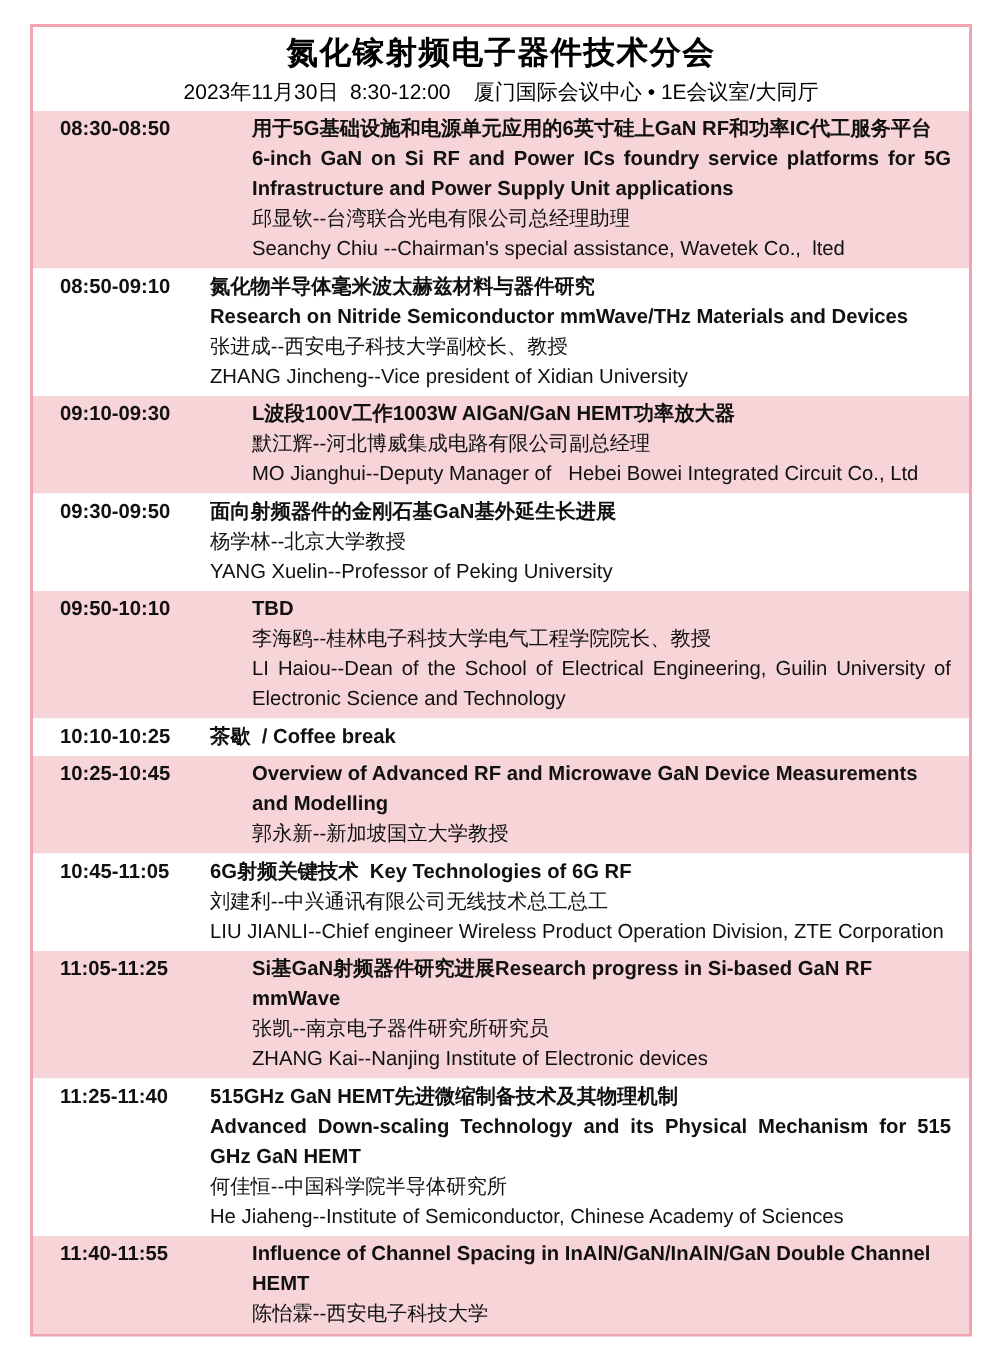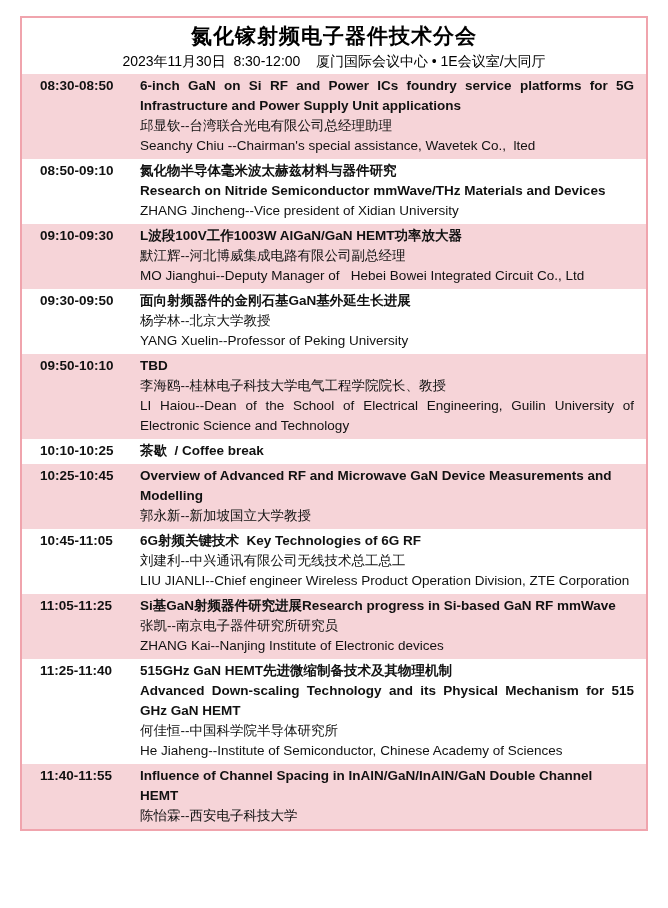--- a/index.html
+++ b/index.html
@@ -28,21 +28,21 @@
   .header .subtitle{
     font-family:Liberation Sans, sans-serif;
     font-size:14px;line-height:20px;margin-top:2px;color:#000000;
     white-space:pre-wrap;
   }
   .rows{width:100%;}
   .row{
     display:flex;align-items:flex-start;background:#ffffff;
     padding:2px 0 3px;
   }
-  .row.pink{background:var(--pink-row);}
+  .row.pink{background:var(--pink-row);gap:28px;}
   .cell-time{
     flex:none;width:86px;padding-left:18px;
     font-size:13.5px;font-weight:bold;line-height:20px;
     white-space:nowrap;
   }
   .cell-lines{
     flex:1;padding-left:14px;padding-right:12px;
     font-size:13.5px;line-height:20px;
   }
   .line{white-space:pre-wrap;}
@@ -54,31 +54,33 @@
 
 <div class="program-table">
   <div class="header">
     <div class="title">氮化镓射频电子器件技术分会</div>
     <div class="subtitle">2023年11月30日  8:30-12:00    厦门国际会议中心 • 1E会议室/大同厅</div>
   </div>
   <div class="rows">
   <div class="row pink">
     <div class="cell-time">08:30-08:50</div>
     <div class="cell-lines">
+          <div class="line bold">用于5G基础设施和电源单元应用的6英寸硅上GaN RF和功率IC代工服务平台</div>
           <div class="line bold justify">6-inch GaN on Si RF and Power ICs foundry service platforms for 5G Infrastructure and Power Supply Unit applications</div>
           <div class="line">邱显钦--台湾联合光电有限公司总经理助理</div>
           <div class="line">Seanchy Chiu --Chairman's special assistance, Wavetek Co.,  lted</div>
         </div>
   </div>
 
   <div class="row">
     <div class="cell-time">08:50-09:10</div>
     <div class="cell-lines">
           <div class="line bold">氮化物半导体毫米波太赫兹材料与器件研究</div>
           <div class="line bold">Research on Nitride Semiconductor mmWave/THz Materials and Devices</div>
+          <div class="line">张进成--西安电子科技大学副校长、教授</div>
           <div class="line">ZHANG Jincheng--Vice president of Xidian University</div>
         </div>
   </div>
 
   <div class="row pink">
     <div class="cell-time">09:10-09:30</div>
     <div class="cell-lines">
           <div class="line bold">L波段100V工作1003W AlGaN/GaN HEMT功率放大器</div>
           <div class="line">默江辉--河北博威集成电路有限公司副总经理</div>
           <div class="line">MO Jianghui--Deputy Manager of   Hebei Bowei Integrated Circuit Co., Ltd</div>

